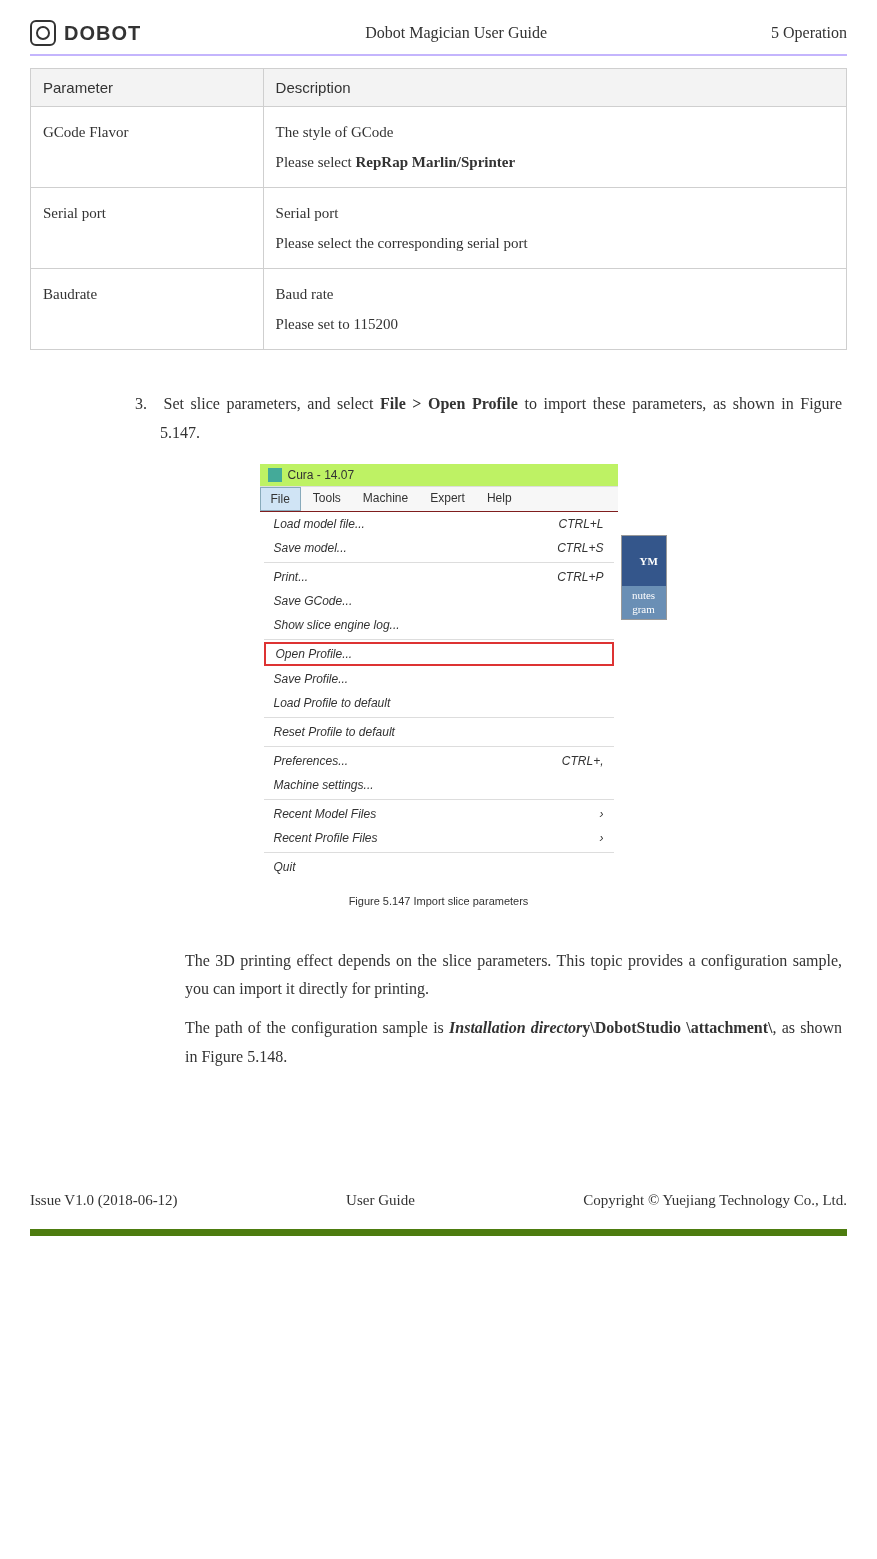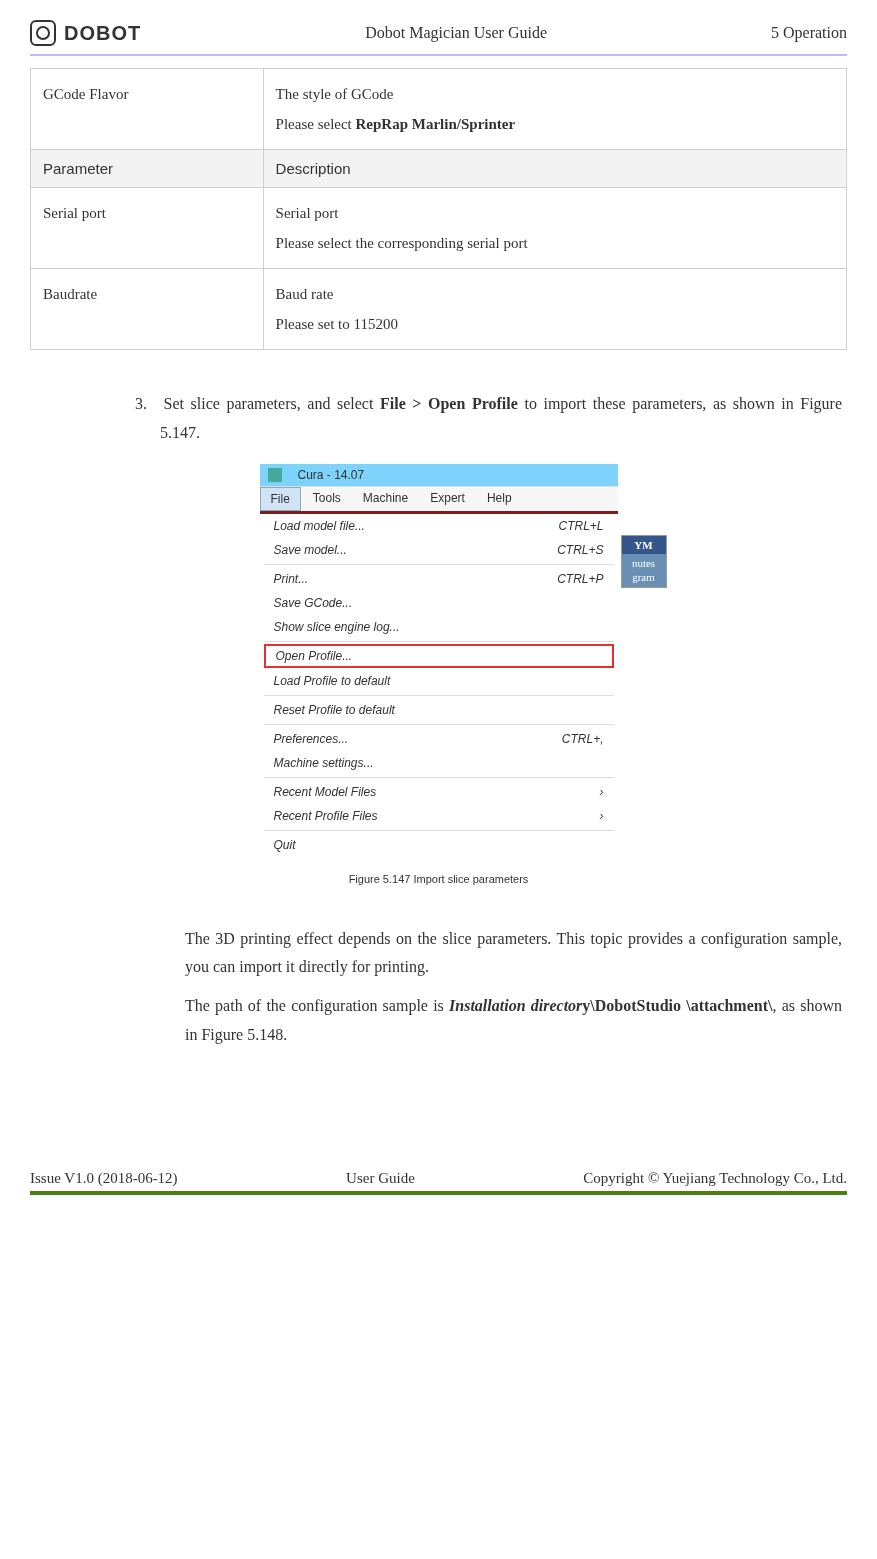--- a/index.html
+++ b/index.html
@@ -102,36 +102,36 @@
       width: 360px;
       margin: 5px auto 10px;
       border: 1px solid #fff;
       background: #f0f0f0;
       font-family: "Segoe UI", Arial, sans-serif;
       font-size: 12px;
     }
     .ss-titlebar {
       display: flex;
       align-items: center;
-      gap: 16px;
+      gap: 6px;
       padding: 4px 8px;
-      background: #7dd3fc;
+      background: #bef264;
       border-bottom: 1px solid #ddd;
     }
     .ss-icon {
       width: 14px;
       height: 14px;
       background: #4a9;
       display: inline-block;
     }
     .ss-menubar {
       display: flex;
       gap: 2px;
       background: #f7f7f7;
-      border-bottom: 3px solid #7f1d1d;
+      border-bottom: 1px solid #7f1d1d;
     }
     .ss-menubar span {
       padding: 4px 10px;
     }
     .ss-menubar span.active {
       background: #d0e4f5;
       border: 1px solid #8ab;
     }
     .ss-menu {
       background: #fff;
@@ -162,21 +162,21 @@
       font-size: 11px;
       padding: 3px 2px;
       text-align: center;
       border: 1px solid #999;
       line-height: 1.3;
     }
     .ss-side-badge .hdr {
       background: #34568b;
       font-weight: bold;
       margin: -3px -2px 2px;
-      padding: 2px;
+      padding: 18px;
     }
     .screenshot-wrapper {
       position: relative;
       width: 360px;
       margin: 5px auto 15px;
     }
     .figure-caption {
       text-align: center;
       font-family: Arial, sans-serif;
       font-size: 11px;
@@ -195,22 +195,22 @@
       font-style: italic;
       font-weight: bold;
     }
     .page-footer {
       margin-top: 120px;
       font-size: 15px;
     }
     .footer-row {
       display: flex;
       justify-content: space-between;
-      border-bottom: 4px solid #4d7c0f;
-      padding-bottom: 4px;
+      border-bottom: 7px solid #4d7c0f;
+      padding-bottom: 20px;
     }
     .page-num {
       text-align: center;
       padding-top: 2px;
     }
   </style>
 </head>
 <body>
 
 <div class="page-header">
@@ -218,29 +218,29 @@
     <span class="logo-icon"></span>
     <span class="logo-text">DOBOT</span>
   </div>
   <span class="header-title">Dobot Magician User Guide</span>
   <span class="header-section">5 Operation</span>
 </div>
 
 <table class="param-table">
   <tbody>
       <tr>
+    <th>Parameter</th>
+    <th>Description</th>
+  </tr>
+  <tr>
     <td>GCode Flavor</td>
     <td>
       <span>The style of GCode</span><br>
       <span>Please select </span><span class="bold">RepRap Marlin/Sprinter</span>
     </td>
-  </tr>
-  <tr>
-    <th>Parameter</th>
-    <th>Description</th>
   </tr>
   <tr>
     <td>Serial port</td>
     <td>
       <span>Serial port</span><br>
       <span>Please select the corresponding serial port</span><span class="bold"></span>
     </td>
   </tr>
   <tr>
     <td>Baudrate</td>
@@ -291,20 +291,24 @@
         <div class="ss-menu-item">
           <span>Show slice engine log...</span>
           <span></span>
         </div>
         <div class="ss-sep"></div>
         <div class="ss-menu-item highlight">
           <span>Open Profile...</span>
           <span></span>
         </div>
         <div class="ss-menu-item">
+          <span>Save Profile...</span>
+          <span></span>
+        </div>
+        <div class="ss-menu-item">
           <span>Load Profile to default</span>
           <span></span>
         </div>
         <div class="ss-sep"></div>
         <div class="ss-menu-item">
           <span>Reset Profile to default</span>
           <span></span>
         </div>
         <div class="ss-sep"></div>
         <div class="ss-menu-item">

